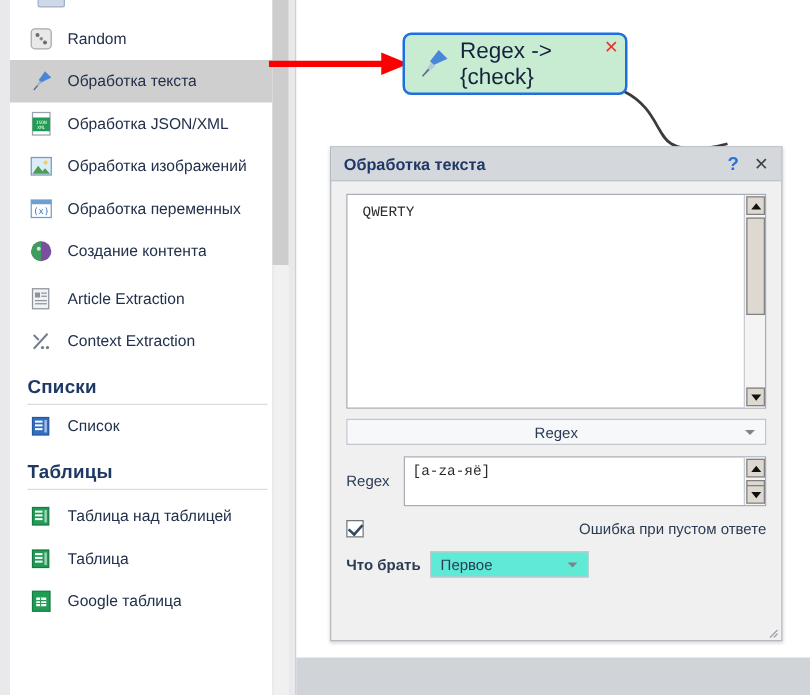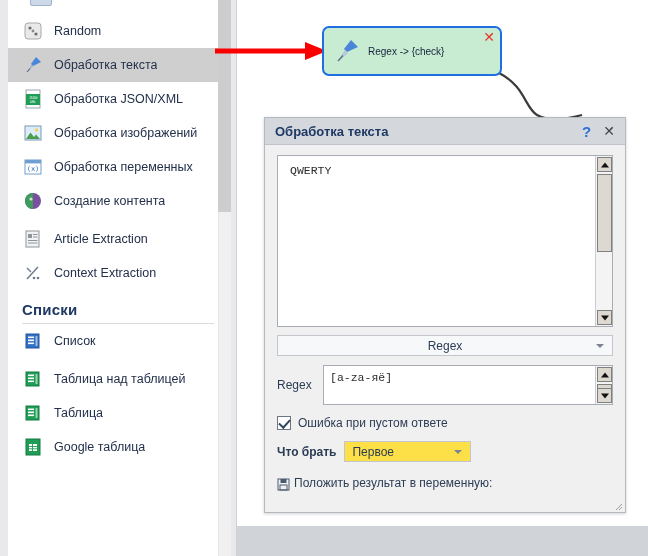--- a/index.html
+++ b/index.html
@@ -47,21 +47,21 @@
     border-left:1px solid #d0d0d4;
   }
   #canvas-bottom-strip{position:absolute;left:0;bottom:0;width:100%;height:30px;background:#d0d3d8;}
   
   #flow-node{
     position:absolute;left:85px;top:26px;width:180px;height:50px;
     background:#c8ecd2;border:2px solid #1f6fe0;border-radius:7px;
     box-sizing:border-box;display:flex;align-items:center;
   }
   #node-icon{width:30px;height:30px;margin-left:8px;flex:0 0 30px;position:relative;}
-  #node-title{font-size:10px;color:#16213d;margin-left:6px;}
+  #node-title{font-size:18px;color:#16213d;margin-left:6px;}
   #node-close{
     position:absolute;right:5px;top:2px;font-size:14px;font-weight:bold;color:#e8342a;
     line-height:1;cursor:default;
   }
   
   #red-arrow{position:absolute;left:-22px;top:40px;width:112px;height:22px;}
   
   #dialog{
     position:absolute;left:264px;top:117px;width:362px;height:396px;
     background:#f0f0f0;border:1px solid #b4b8bf;box-sizing:border-box;
@@ -101,21 +101,21 @@
   .regex-field{position:relative;flex:1;height:40px;border:1px solid #a8adb5;background:#fff;box-sizing:border-box;}
   .regex-field .ta-text{top:5px;left:6px;}
   
   .cb{
     width:14px;height:14px;border:1px solid #6f7681;background:#fff;box-sizing:border-box;
     position:relative;margin-right:7px;flex:0 0 14px;
   }
   .cb .tick{position:absolute;left:3px;top:0px;width:5px;height:9px;border:solid #33475e;border-width:0 2px 2px 0;transform:rotate(42deg);}
   
   .sel{
-    position:relative;height:21px;border:1px solid #c3c7cd;background:#fde047;box-sizing:border-box;
+    position:relative;height:21px;border:1px solid #c3c7cd;background:#5eead4;box-sizing:border-box;
     display:flex;align-items:center;font-size:12px;color:#2b3c55;padding-left:7px;
   }
   .sel .caret{position:absolute;right:8px;top:50%;transform:translateY(-50%);
     width:0;height:0;border-left:4px solid transparent;border-right:4px solid transparent;border-top:4px solid #7d848f;}
   #copy-btn{
     width:26px;height:23px;border:1px solid #aab0b8;background:#f2f3f5;box-sizing:border-box;
     display:flex;align-items:center;justify-content:center;margin-left:7px;flex:0 0 26px;
   }
   #resize-grip{position:absolute;right:2px;bottom:2px;width:10px;height:10px;}
   .save-ico{width:13px;height:13px;margin-right:4px;flex:0 0 13px;}
@@ -236,20 +236,21 @@
             <rect x="6" y="9.5" width="6" height="1.6" fill="#fff"></rect>
             <rect x="6" y="12.5" width="6" height="1.6" fill="#fff"></rect>
             <rect x="13.5" y="6" width="2" height="10" fill="#ffffff" opacity=".55"></rect>
           </svg>
         </span>
         <span class="side-label">Список</span>
       </div>
     </div>
 
     <div>
+      <div class="grp-head" style="margin-left:14px;">Таблицы</div>
       <div class="side-item" style="margin-top:4px;">
         <span class="side-ico">
           <svg width="22" height="22" viewBox="0 0 22 22">
             <rect x="4" y="4" width="13" height="14" fill="#1f9d55" stroke="#177a42"></rect>
             <rect x="6" y="6.5" width="6" height="1.6" fill="#fff"></rect>
             <rect x="6" y="9.5" width="6" height="1.6" fill="#fff"></rect>
             <rect x="6" y="12.5" width="6" height="1.6" fill="#fff"></rect>
             <rect x="13.5" y="6" width="2" height="10" fill="#ffffff" opacity=".55"></rect>
           </svg>
         </span>
@@ -349,44 +350,34 @@
               <i class="tri up"></i>
             </div>
           <div class="vsb-thumb" style="top:17.5px;height:5px;"></div>
           <div class="vsb-btn down">
               <i class="tri down"></i>
             </div>
         </div>
       </div>
     </div>
 
-    <div class="row" style="margin-top:11px;">
+    <div class="row" style="margin-top:11px;justify-content:space-between;">
       <span class="cb">
           <i class="tick"></i>
         </span>
       <span class="lbl">Ошибка при пустом ответе</span>
     </div>
 
     <div class="row" style="margin-top:11px;">
       <span class="lbl" style="margin-right:8px;font-weight:bold;">Что брать</span>
       <div class="sel" style="width:127px;">
         <span>Первое</span>
         <i class="caret"></i>
       </div>
     </div>
 
-    <div class="row" style="margin-top:14px;">
-      <span class="save-ico">
-        <svg width="13" height="13" viewBox="0 0 13 13">
-          <rect x="1" y="1" width="11" height="11" fill="none" stroke="#4a5a72"></rect>
-          <rect x="3.5" y="1" width="6" height="4" fill="#4a5a72"></rect>
-          <rect x="3" y="7" width="7" height="5" fill="none" stroke="#4a5a72"></rect>
-        </svg>
-      </span>
-      <span class="lbl">Положить результат в переменную:</span>
-    </div>
 
 
     <svg id="resize-grip" viewBox="0 0 10 10">
       <path d="M9 3 L3 9 M9 6 L6 9" stroke="#9aa0aa" stroke-width="1"></path>
     </svg>
   </div>
 </div>
 
 </body></html>

